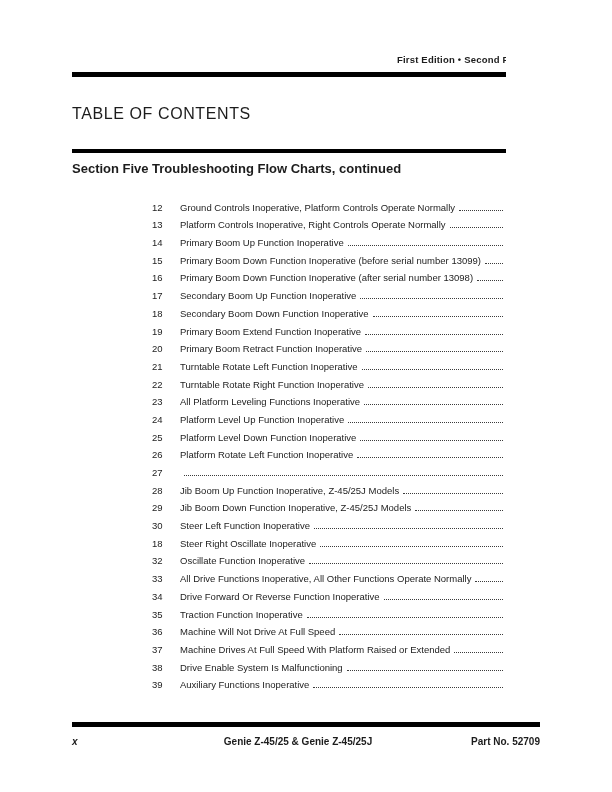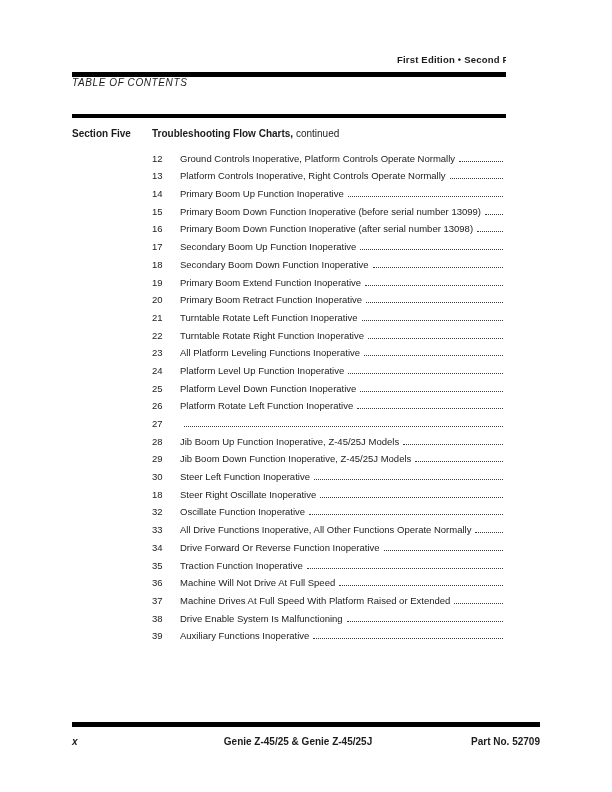--- a/index.html
+++ b/index.html
@@ -29,51 +29,51 @@
     font-size: 9.5px;
     font-weight: bold;
     letter-spacing: 0.2px;
   }
   .rule-thick {
     height: 5px;
     background: #000;
     margin-top: 7px;
   }
   .toc-title {
-    font-size: 10px;
+    margin-top: 28px;
+    font-size: 16px;
     letter-spacing: 0.6px;
-    font-style: italic;
   }
   .rule-thick2 {
     height: 4px;
     background: #000;
     margin-top: 26px;
   }
   .section-row {
     display: flex;
     margin-top: 9px;
-    font-size: 10px;
+    font-size: 13px;
     line-height: 13px;
   }
   .section-label {
     width: 80px;
     flex: 0 0 80px;
     font-weight: bold;
   }
   .section-title-bold {
     font-weight: bold;
     white-space: pre;
   }
   .section-title-cont {
-    font-weight: normal;
+    font-weight: bold;
     white-space: pre;
     text-align: right;
   }
   .toc-list {
-    margin-top: 7px;
+    margin-top: 21px;
   }
   .toc-row {
     display: flex;
     align-items: flex-end;
     height: 17.7px;
     padding-left: 80px;
     font-size: 9.5px;
     line-height: 12px;
   }
   .toc-row .num {

